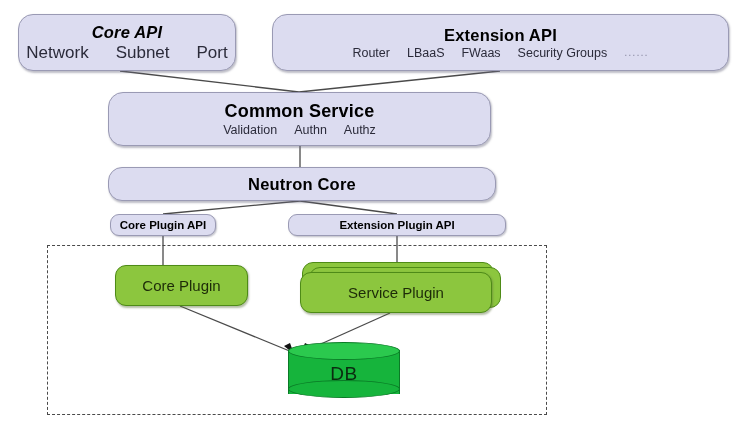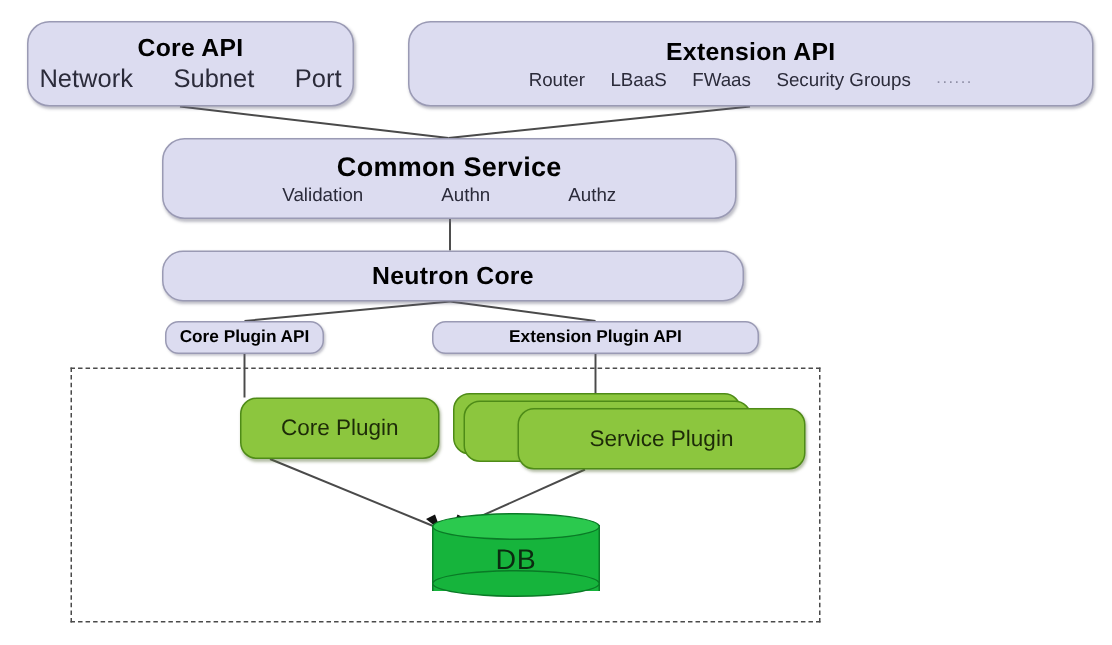--- a/index.html
+++ b/index.html
@@ -36,31 +36,31 @@
     white-space:nowrap;
   }
   .pbox .subrow{
     display:flex;
     white-space:nowrap;
     color:#2b2b3a;
   }
   .pbox .subrow span{display:inline-block;}
 
   #core-api{left:18px;top:14px;width:218px;height:57px;border-radius:15px;}
-  #core-api .ttl{font-size:16.5px;margin-bottom:1px;}
+  #core-api .ttl{font-size:16.5px;margin-bottom:1px;font-style:italic;}
   #core-api .subrow{font-size:17px;gap:27px;}
 
   #ext-api{left:272px;top:14px;width:457px;height:57px;border-radius:15px;}
   #ext-api .ttl{font-size:16.5px;margin-bottom:1px;}
   #ext-api .subrow{font-size:12.5px;gap:17px;}
   #ext-api .ell{color:#8f8fa6;letter-spacing:1px;font-size:11px;}
 
   #common-service{left:108px;top:92px;width:383px;height:54px;border-radius:15px;}
   #common-service .ttl{font-size:18px;margin-bottom:1px;}
-  #common-service .subrow{font-size:12.5px;gap:52px;}
+  #common-service .subrow{font-size:12.5px;gap:17px;}
 
   #neutron-core{left:108px;top:167px;width:388px;height:34px;border-radius:14px;}
   #neutron-core .ttl{font-size:16.5px;}
 
   
   .pill{
     position:absolute;
     background:#dcdcf0;
     border:1.2px solid #9a9ab4;
     border-radius:9px;
@@ -86,21 +86,20 @@
   .gbox{
     position:absolute;
     background:#8cc63e;
     border:1.4px solid #4e8b17;
     border-radius:11px;
     box-sizing:border-box;
     display:flex;align-items:center;justify-content:center;
     font-size:15px;color:#1d2b08;
     white-space:nowrap;
     box-shadow:1px 1.5px 2px rgba(90,110,60,.45);
-    margin-left:45px;
   }
   #core-plugin{left:115px;top:265px;width:133px;height:41px;}
 
   .stack-ghost{
     position:absolute;
     background:#8cc63e;
     border:1.4px solid #4e8b17;
     border-radius:11px;
     box-sizing:border-box;
   }

